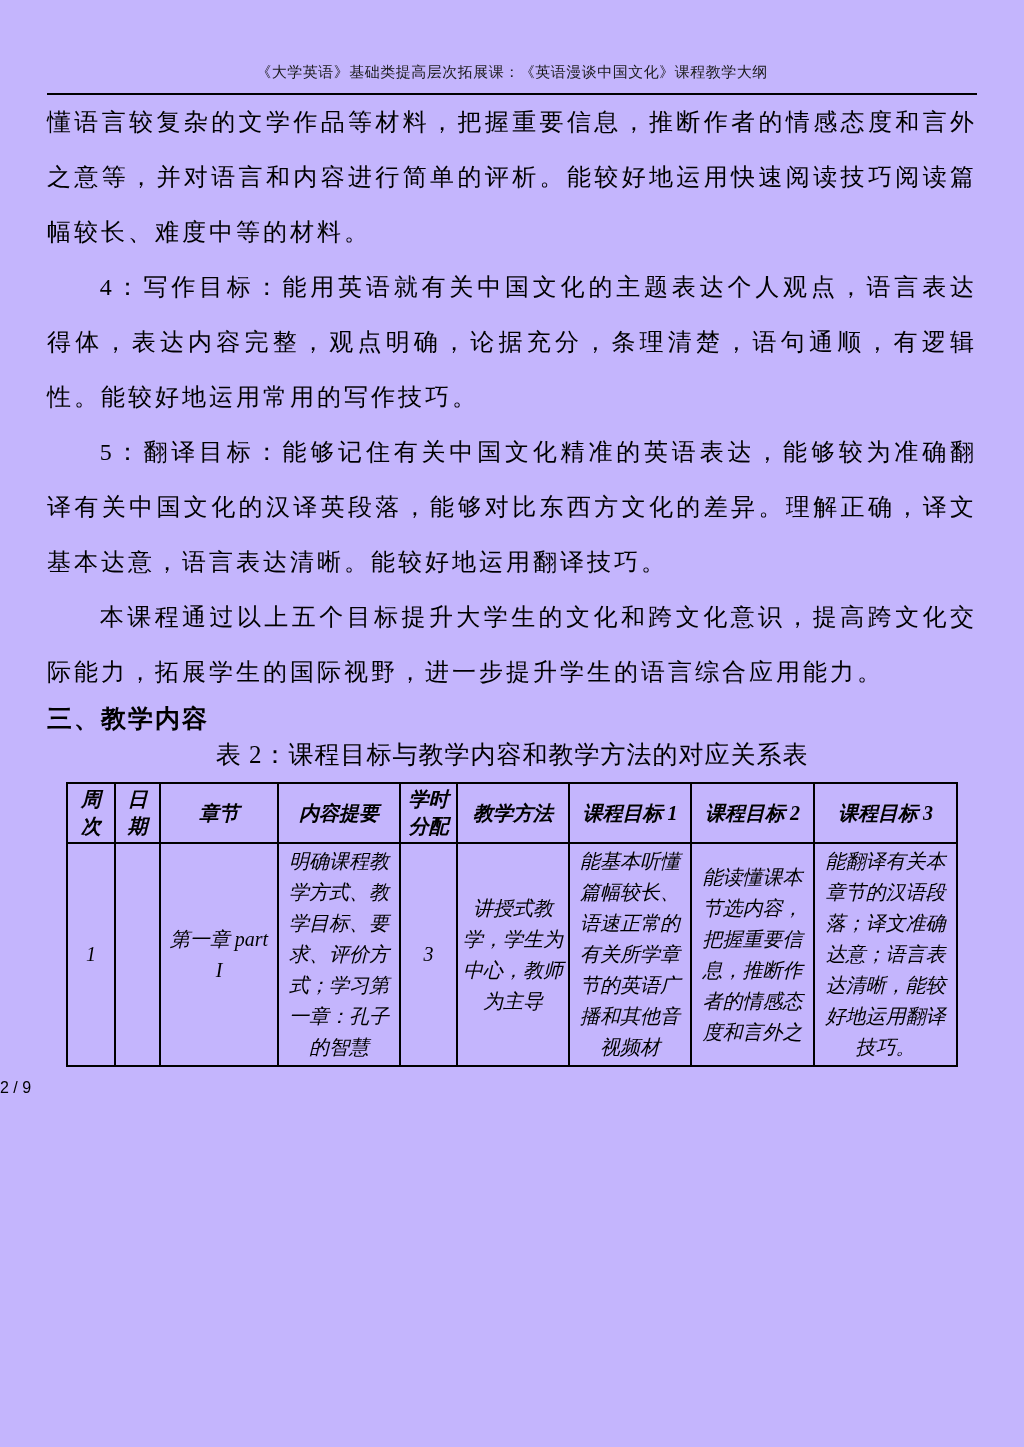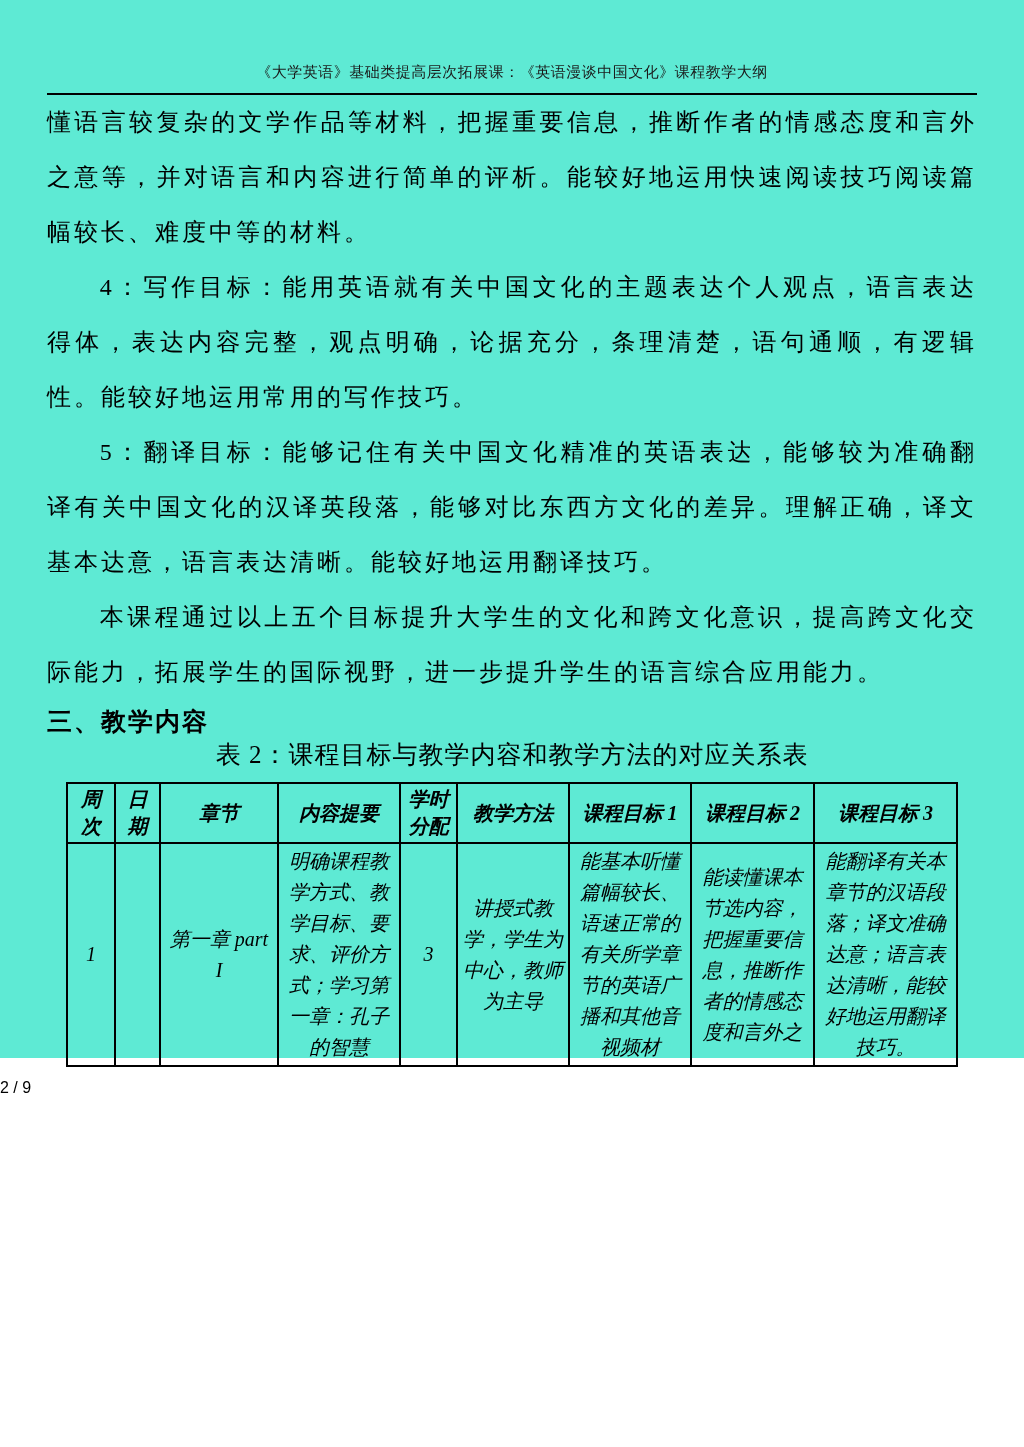--- a/index.html
+++ b/index.html
@@ -2,21 +2,21 @@
 <html><head>
 <meta charset="utf-8">
 <style>
   * { margin: 0; padding: 0; box-sizing: border-box; }
   html, body {
     width: 1024px; height: 1447px;
     background: #ffffff; color: #000000;
     font-family: "Liberation Serif", serif;
     overflow: hidden;
   }
-  .page { width: 1024px; height: 1058px; position: relative; background: #5eead4; }
+  .page { width: 1024px; height: 1447px; position: relative; background: #c4b5fd; }
 
   .page-header {
     margin: 0 47px;
     padding-top: 62px;
     padding-bottom: 11px;
     border-bottom: 2px solid #000;
     text-align: center;
     font-size: 15px;
     line-height: 20px;
     color: #1a1a1a;
@@ -29,21 +29,21 @@
     font-size: 24px;
     line-height: 55px;
     letter-spacing: 3px;
     text-align: justify;
     color: #000;
   }
   .para.indent { text-indent: 2.2em; }
 
   .section-heading {
     margin: 4px 0 0 0;
-    font-family: Liberation Sans, sans-serif;
+    font-family: Liberation Mono, monospace;
     font-size: 25px;
     font-weight: bold;
     line-height: 34px;
     letter-spacing: 2px;
   }
 
   .table-title {
     text-align: center;
     font-size: 25px;
     font-weight: normal;

